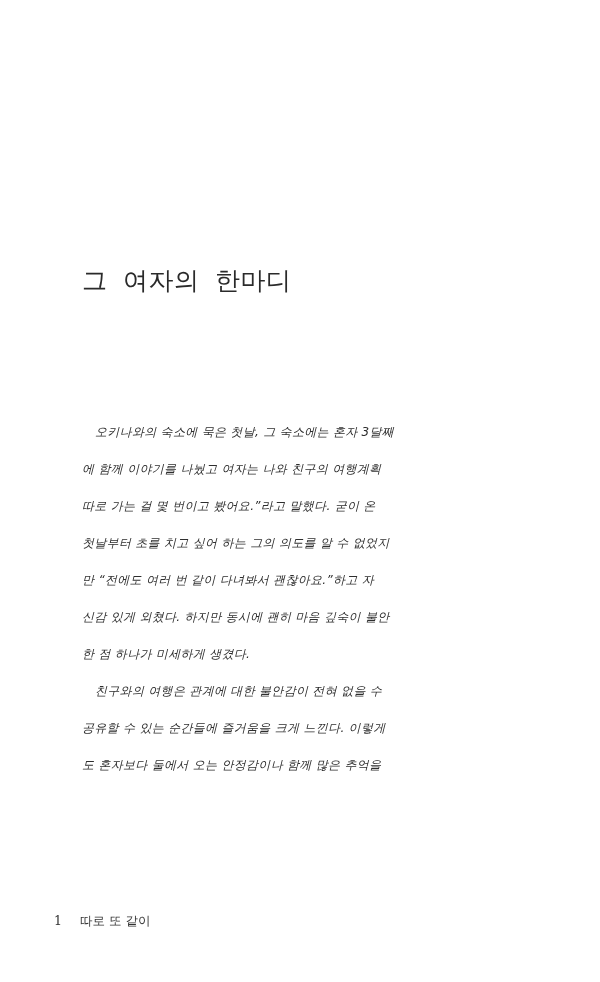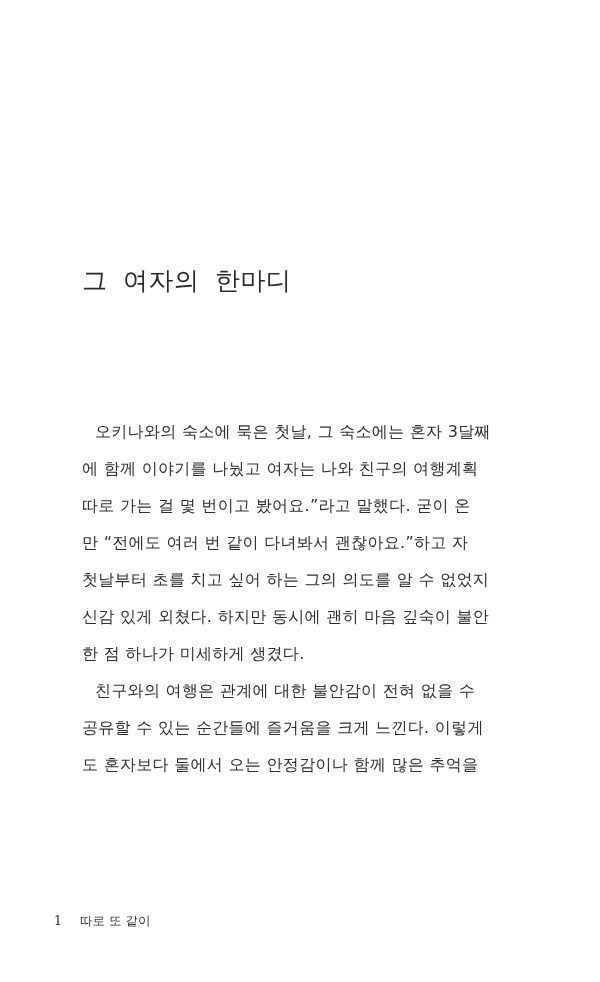--- a/index.html
+++ b/index.html
@@ -33,22 +33,23 @@
       color: #2a2a2a;
       margin: 0;
       white-space: nowrap;
     }
     .body-text {
       position: absolute;
       left: 82px;
       top: 421px;
       width: 444px;
       font-family: "DejaVu Sans", "Liberation Sans", sans-serif;
-      font-size: 16px;
+      font-size: 12px;
       color: #2e2e2e;
+      font-style: italic;
     }
     .line {
       display: block;
       height: 37px;
       line-height: 22px;
       white-space: nowrap;
       letter-spacing: 0.3px;
     }
     .line.indent {
       padding-left: 13px;
@@ -71,22 +72,22 @@
 <body>
 
 <div class="page">
 
   <h1 class="chapter-title">그 여자의 한마디</h1>
 
   <div class="body-text">
     <span class="line indent">오키나와의 숙소에 묵은 첫날, 그 숙소에는 혼자 3달째</span>
     <span class="line">에 함께 이야기를 나눴고 여자는 나와 친구의 여행계획</span>
     <span class="line">따로 가는 걸 몇 번이고 봤어요.”라고 말했다.  굳이 온</span>
+    <span class="line">첫날부터 초를 치고 싶어 하는 그의 의도를 알 수 없었지</span>
     <span class="line">만  “전에도 여러 번 같이 다녀봐서 괜찮아요.”하고  자</span>
-    <span class="line">첫날부터 초를 치고 싶어 하는 그의 의도를 알 수 없었지</span>
     <span class="line">신감 있게 외쳤다. 하지만 동시에 괜히 마음 깊숙이 불안</span>
     <span class="line">한 점 하나가 미세하게 생겼다.</span>
     <span class="line indent">친구와의 여행은 관계에 대한 불안감이 전혀 없을 수</span>
     <span class="line">공유할 수 있는 순간들에 즐거움을 크게 느낀다. 이렇게</span>
     <span class="line">도 혼자보다 둘에서 오는 안정감이나 함께 많은 추억을</span>
   </div>
 
   <div class="footer">
     <span class="page-number">1</span>
     <span class="book-title">따로 또 같이</span>

